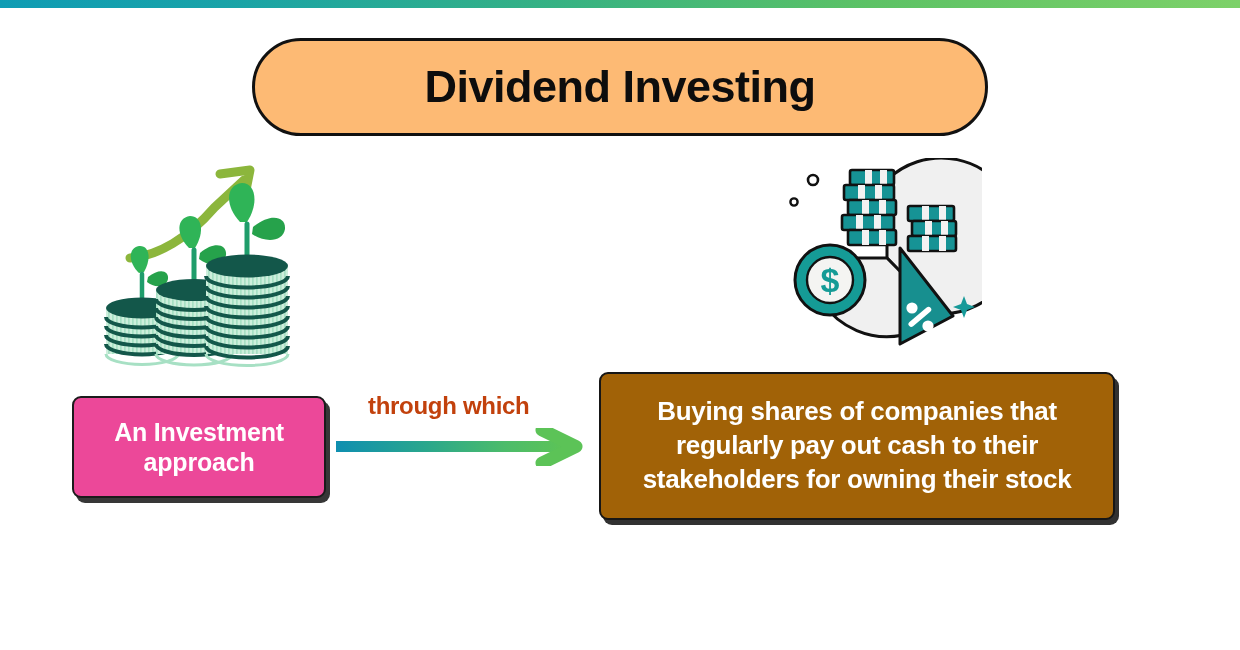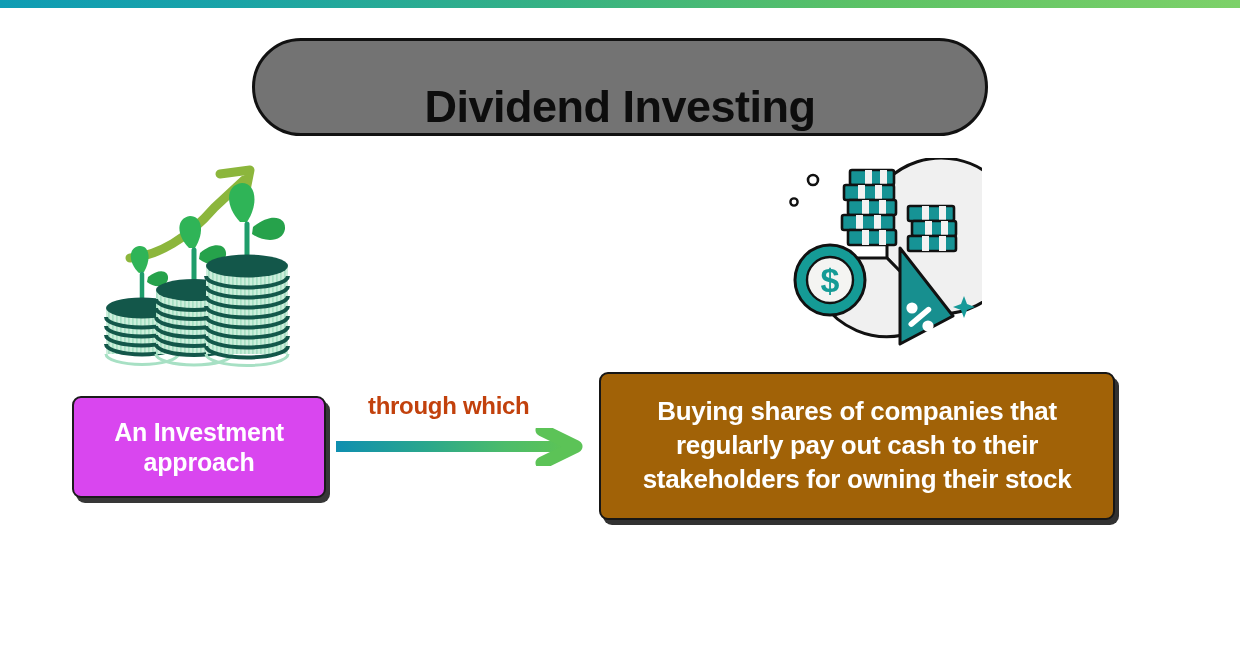--- a/index.html
+++ b/index.html
@@ -31,23 +31,23 @@
   
   .title-pill {
     position: absolute;
     left: 252px;
     top: 38px;
     width: 736px;
     height: 98px;
     box-sizing: border-box;
     border: 3px solid #111111;
     border-radius: 52px;
-    background: #737373;
+    background: #fdba74;
     display: flex;
-    align-items: flex-end;
+    align-items: center;
     justify-content: center;
   }
   .title-text {
     font-family: "Liberation Sans", sans-serif;
     font-size: 45px;
     font-weight: bold;
     letter-spacing: -0.5px;
     color: #0d0d0d;
     white-space: nowrap;
   }
@@ -69,21 +69,21 @@
   }
 
   
   .green-box {
     position: absolute;
     left: 72px;
     top: 396px;
     width: 254px;
     height: 102px;
     box-sizing: border-box;
-    background: #d946ef;
+    background: #ec4899;
     border: 2px solid #1b1b1b;
     border-radius: 9px;
     box-shadow: 4px 5px 0 rgba(20,20,20,0.85);
     display: flex;
     align-items: center;
     justify-content: center;
     text-align: center;
     padding: 4px 10px;
   }
   .green-box-text {

